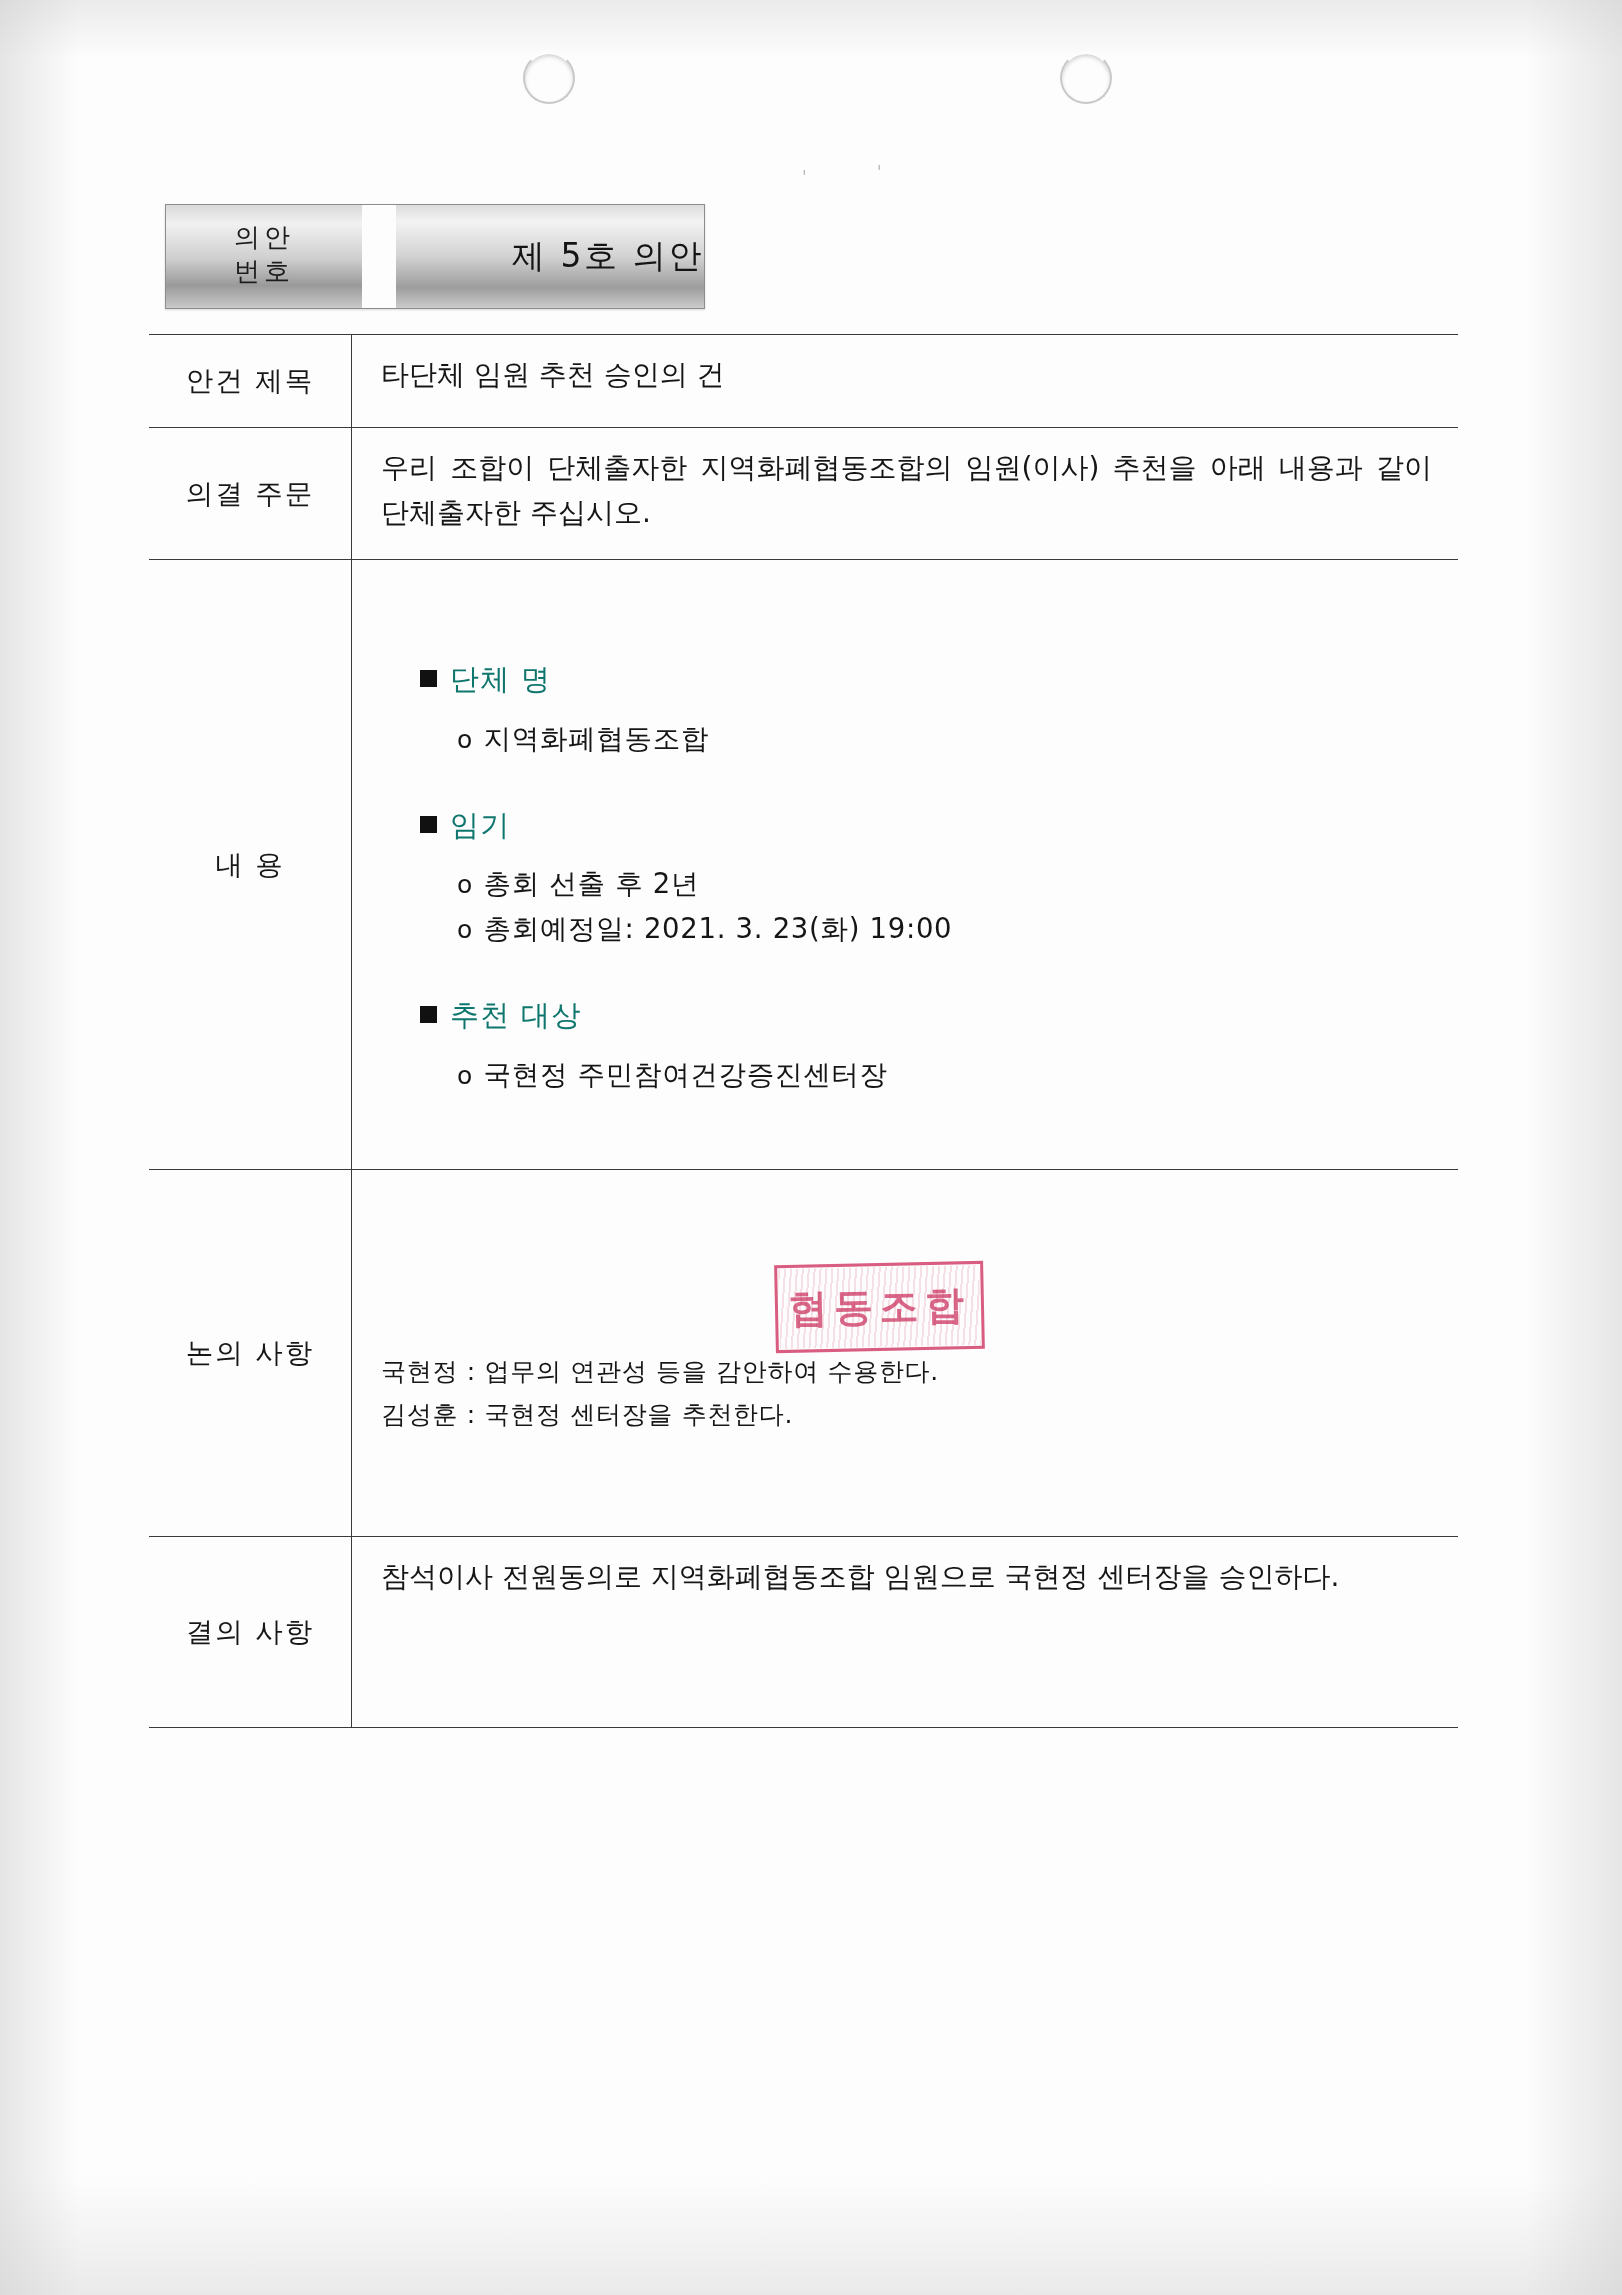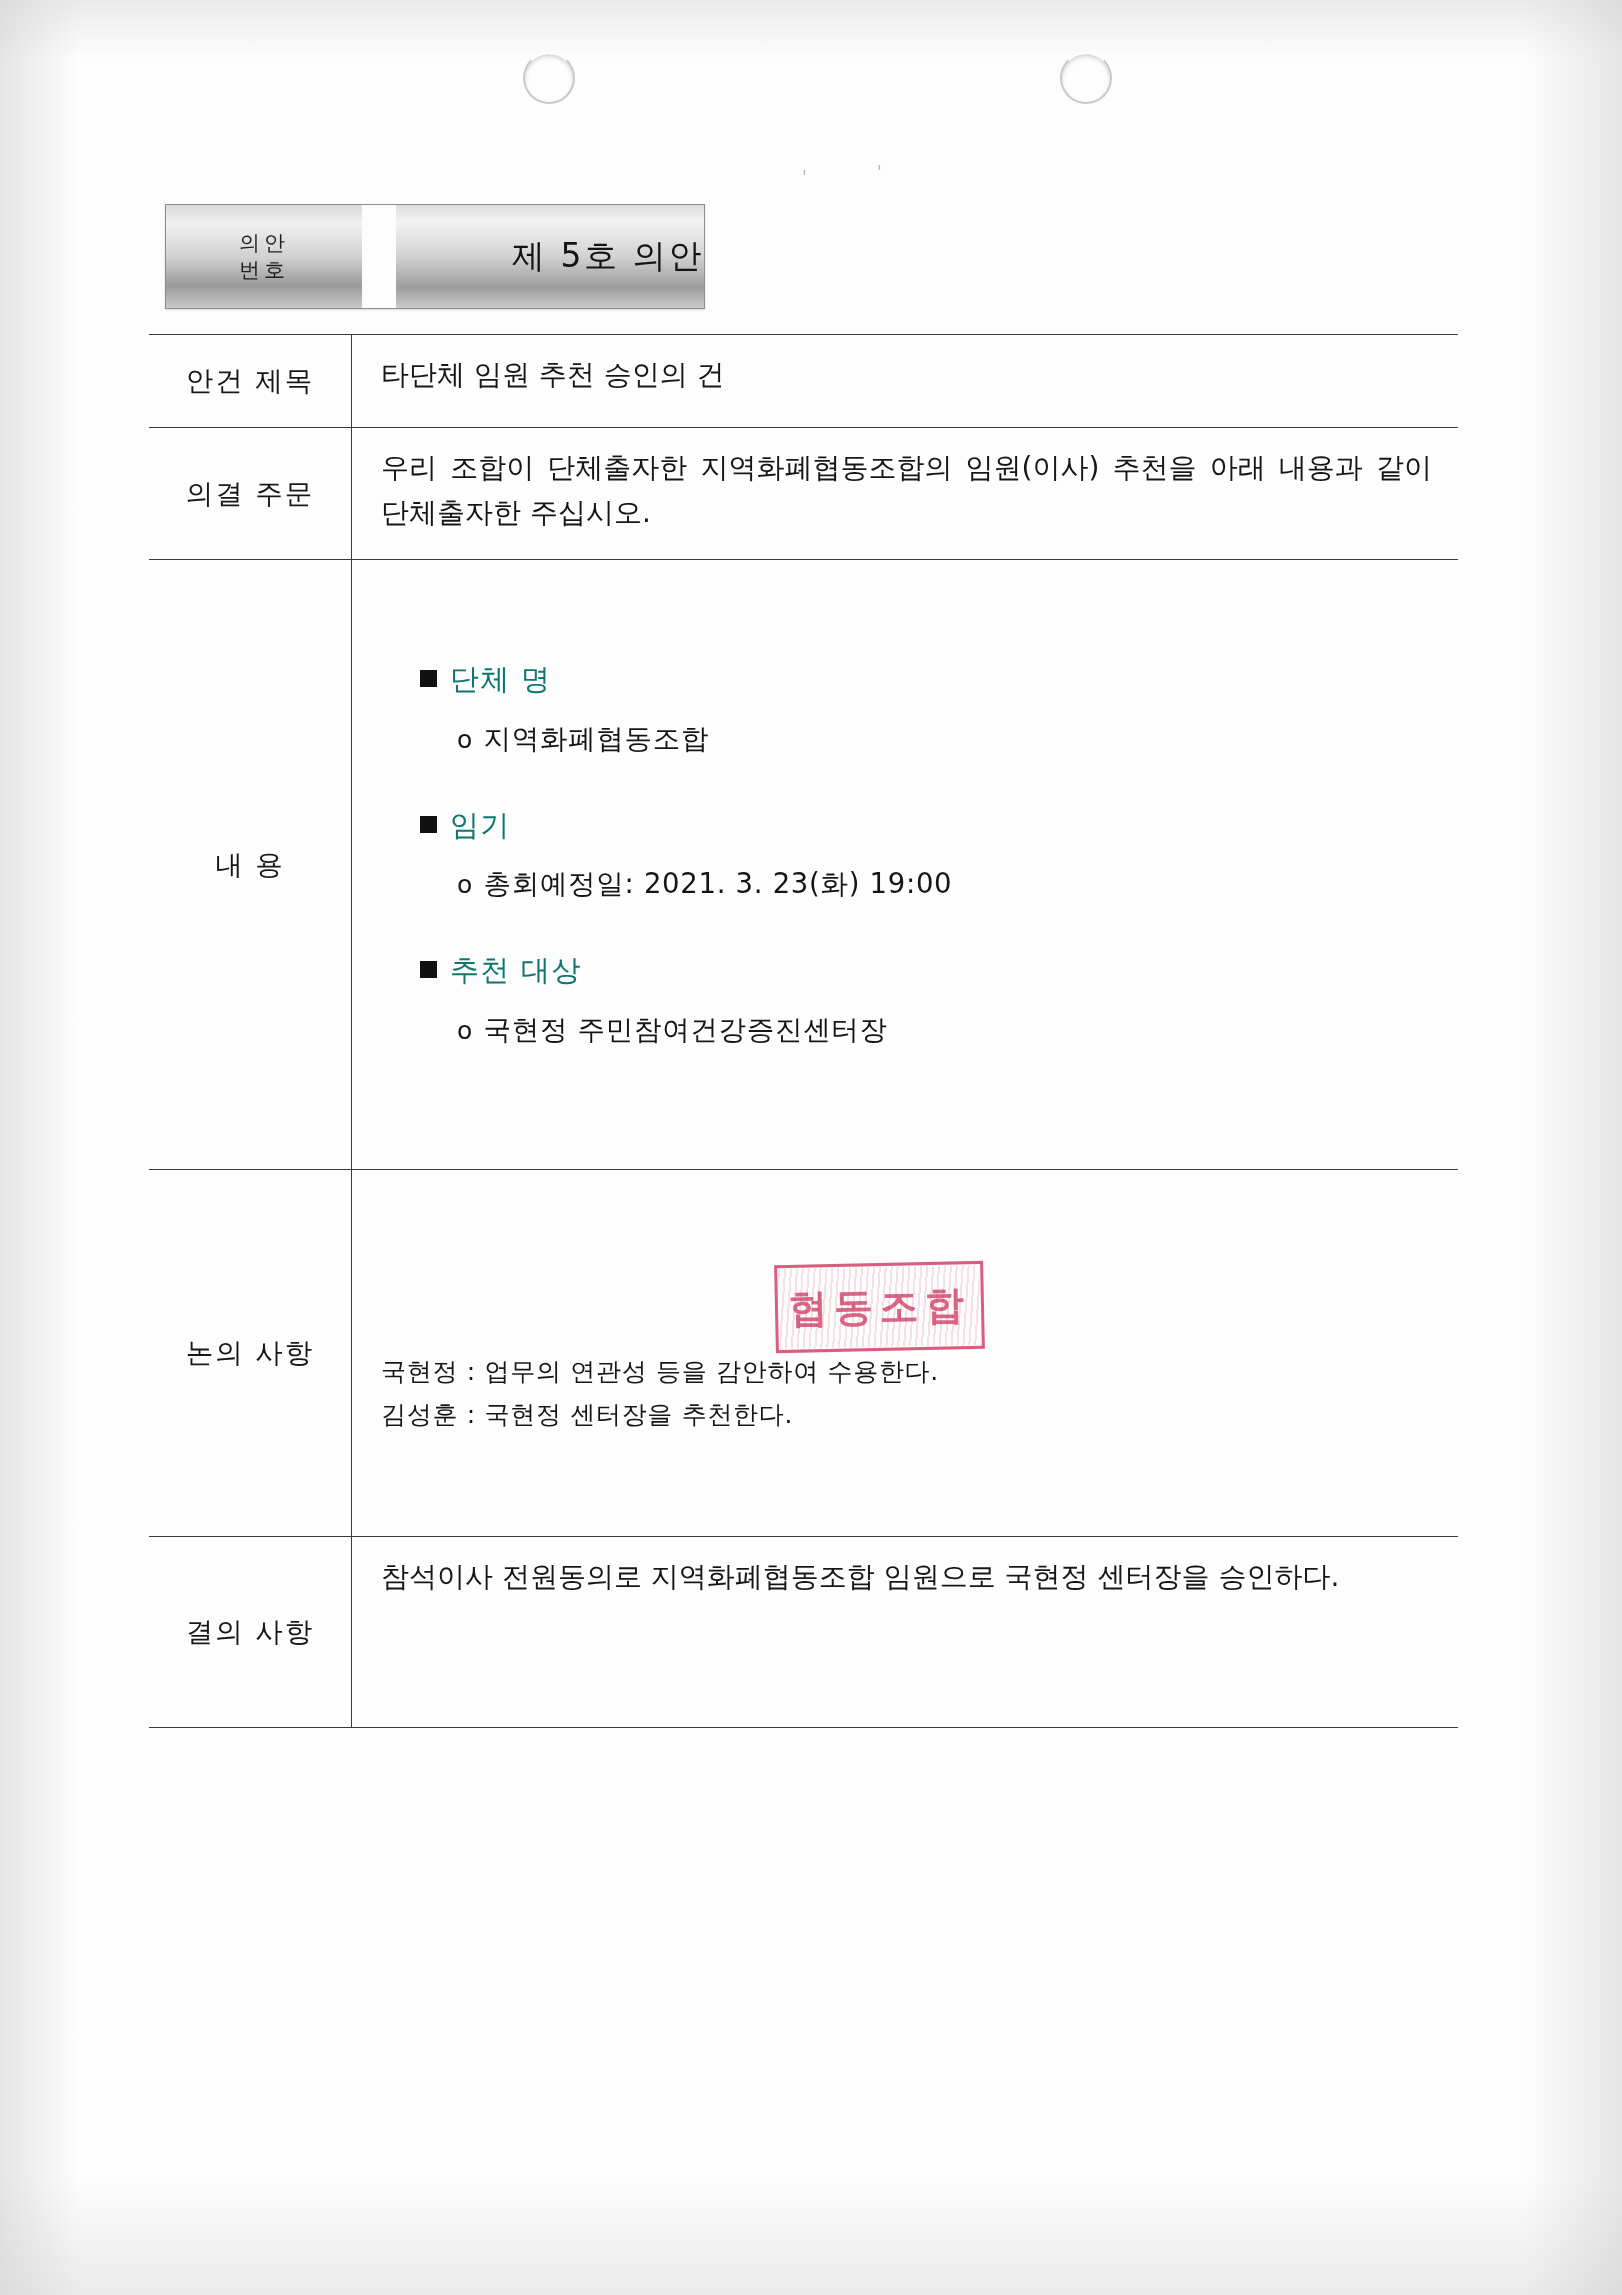--- a/index.html
+++ b/index.html
@@ -83,22 +83,22 @@
     width: 196px;
     background: linear-gradient(to bottom, #d9d9d9 0%, #f1f1f1 18%, #cfcfcf 52%, #9a9a9a 78%, #c9c9c9 100%);
     display: flex;
     flex-direction: column;
     align-items: center;
     justify-content: center;
     border: 0.7px solid #8d8d8d;
     border-right: none;
   }
   .plate-left .l1, .plate-left .l2 {
-    font-family: Liberation Serif, serif;
-    font-size: 21px;
+    font-family: Liberation Mono, monospace;
+    font-size: 26px;
     letter-spacing: 3.9px;
     color: #1d1d1d;
     line-height: 1.28;
   }
   .plate-gap {
     width: 34px;
     background: #fdfdfd;
     border-top: 0.7px solid #8d8d8d;
     border-bottom: 0.7px solid #8d8d8d;
   }
@@ -296,20 +296,23 @@
             <div class="blk-item">
               <span class="circ">o</span><span>지역화폐협동조합</span>
             </div>
           </div>
 
           <div class="blk">
             <div class="blk-head">
               <span class="sq"></span><span>임기</span>
             </div>
             <div class="blk-item">
+              <span class="circ">o</span><span>총회 선출 후 2년</span>
+            </div>
+            <div class="blk-item">
               <span class="circ">o</span><span>총회예정일: 2021. 3. 23(화) 19:00</span>
             </div>
           </div>
 
           <div class="blk">
             <div class="blk-head">
               <span class="sq"></span><span>추천 대상</span>
             </div>
             <div class="blk-item">
               <span class="circ">o</span><span>국현정 주민참여건강증진센터장</span>

